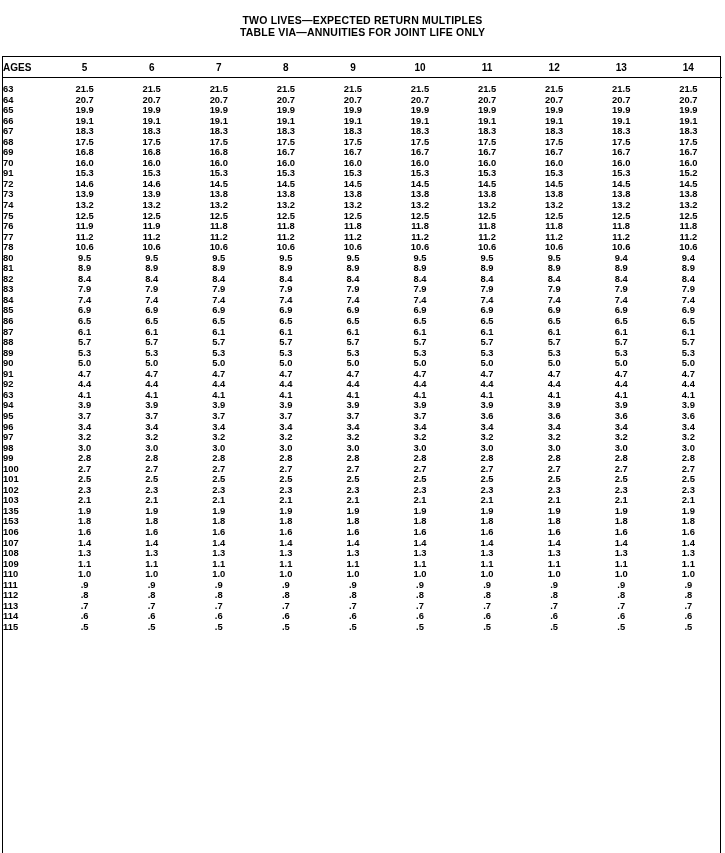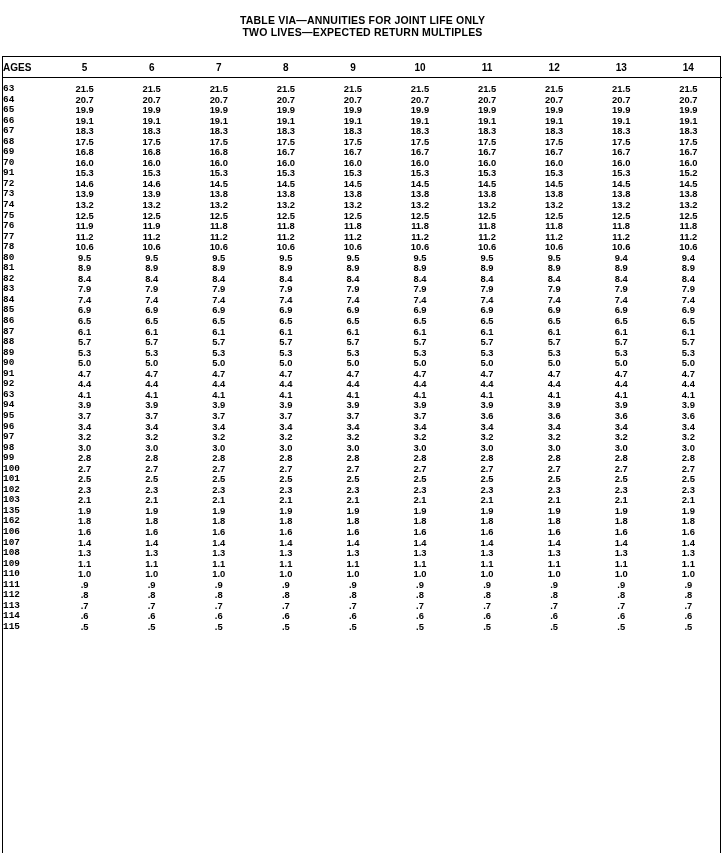--- a/index.html
+++ b/index.html
@@ -67,40 +67,39 @@
     height: 10.55px;
     line-height: 10.55px;
     font-size: 9.4px;
     font-weight: bold;
   }
   td.age-cell {
     text-align: left;
     padding-left: 16px;
     font-size: 9.4px;
     font-weight: bold;
-    font-family: Liberation Mono, monospace;
   }
   td.val-cell {
     text-align: center;
   }
   .spacer-row td {
     height: 6px;
     line-height: 6px;
   }
   col.c-age { width: 48px; }
   col.c-val { width: 67px; }
 </style>
 </head>
 <body>
 
 <div class="page">
 
   <div class="title-block">
+    <div class="title-line">TWO LIVES—EXPECTED RETURN MULTIPLES</div>
     <div class="title-line">TABLE VIA—ANNUITIES FOR JOINT LIFE ONLY</div>
-    <div class="title-line">TWO LIVES—EXPECTED RETURN MULTIPLES</div>
   </div>
 
   <div class="table-frame">
     <table class="data">
       <colgroup id="colgroup-holder">
         <col class="c-age">
       <col class="c-val">
           <col class="c-val">
           <col class="c-val">
           <col class="c-val">
@@ -657,21 +656,21 @@
             <td class="val-cell">1.9</td>
             <td class="val-cell">1.9</td>
             <td class="val-cell">1.9</td>
             <td class="val-cell">1.9</td>
             <td class="val-cell">1.9</td>
             <td class="val-cell">1.9</td>
             <td class="val-cell">1.9</td>
             <td class="val-cell">1.9</td>
           </tr>
           <tr>
-            <td class="age-cell">162</td>
+            <td class="age-cell">153</td>
             <td class="val-cell">1.8</td>
             <td class="val-cell">1.8</td>
             <td class="val-cell">1.8</td>
             <td class="val-cell">1.8</td>
             <td class="val-cell">1.8</td>
             <td class="val-cell">1.8</td>
             <td class="val-cell">1.8</td>
             <td class="val-cell">1.8</td>
             <td class="val-cell">1.8</td>
             <td class="val-cell">1.8</td>

